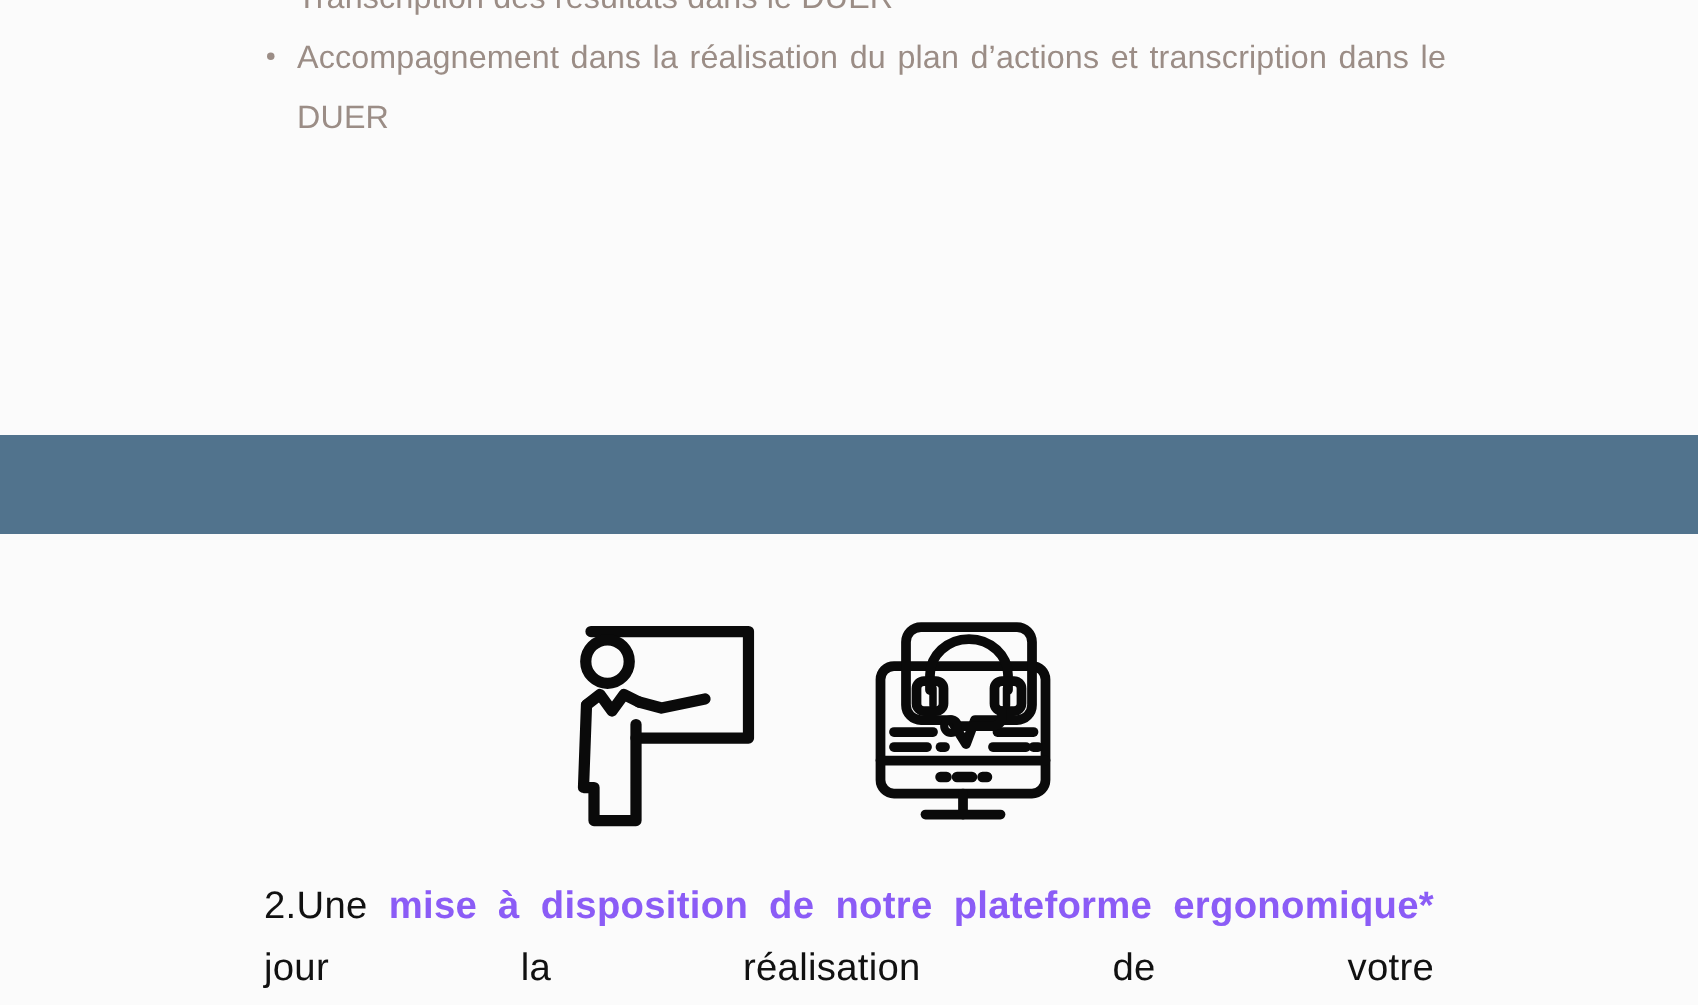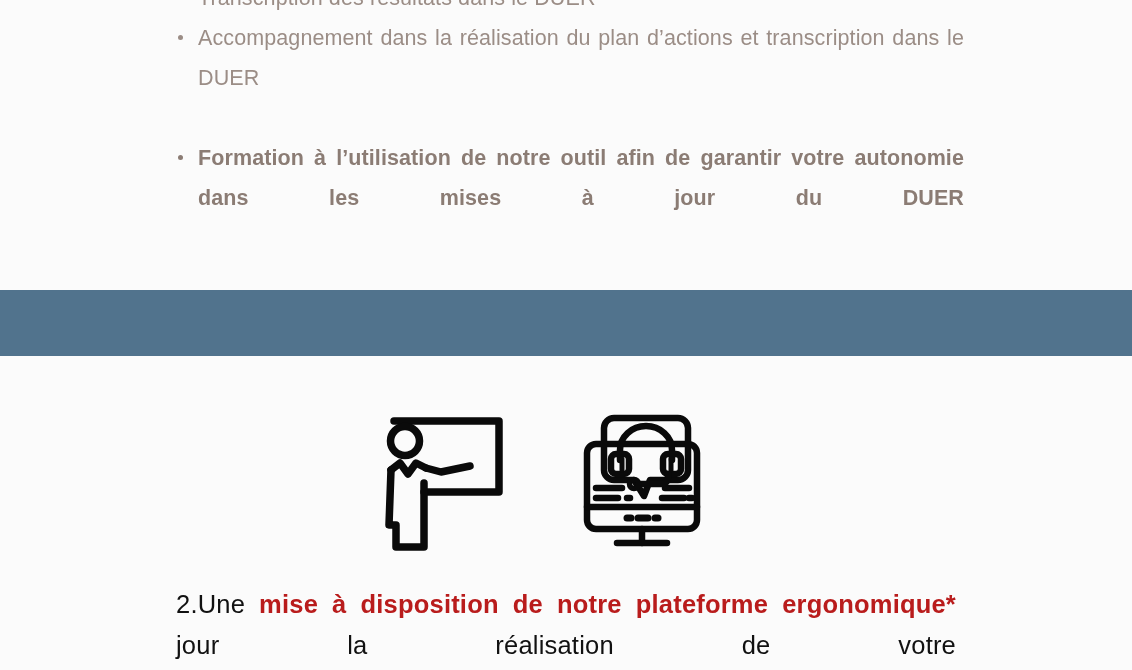--- a/index.html
+++ b/index.html
@@ -69,44 +69,40 @@
     position:absolute;
     left:176px; top:584px;
     width:780px;
     font-size:25.5px;
     line-height:41px;
     color:#111111;
     text-align:justify;
     text-justify:inter-word;
     letter-spacing:0.2px;
   }
-  .para b { font-weight:bold; color:#b91c1c; }
+  .para b { font-weight:bold; color:#8b5cf6; }
   .para::after { content:""; display:inline-block; width:100%; }
 </style>
 </head>
 <body>
 
 <div class="page">
 
   <div class="bullets">
 
     <div class="bullet-row nojust">
       
       <span>Transcription des résultats dans le DUER</span>
     </div>
 
     <div class="bullet-row">
       <span class="dot"></span>
       <span class="jtext">Accompagnement dans la réalisation du plan d’actions et transcription dans le DUER</span>
     </div>
 
-    <div class="bullet-row bold">
-      <span class="dot"></span>
-      <span class="jtext">Formation à l’utilisation de notre outil afin de garantir votre autonomie dans les mises à jour du DUER</span>
-    </div>
 
   </div>
 
   <div class="band"></div>
 
   <div class="icons">
 
     <div class="icon-trainer">
       <svg width="125" height="140" viewBox="0 0 125 140" fill="none" stroke="#0a0a0a" stroke-width="7.5" stroke-linecap="round" stroke-linejoin="round">
 

